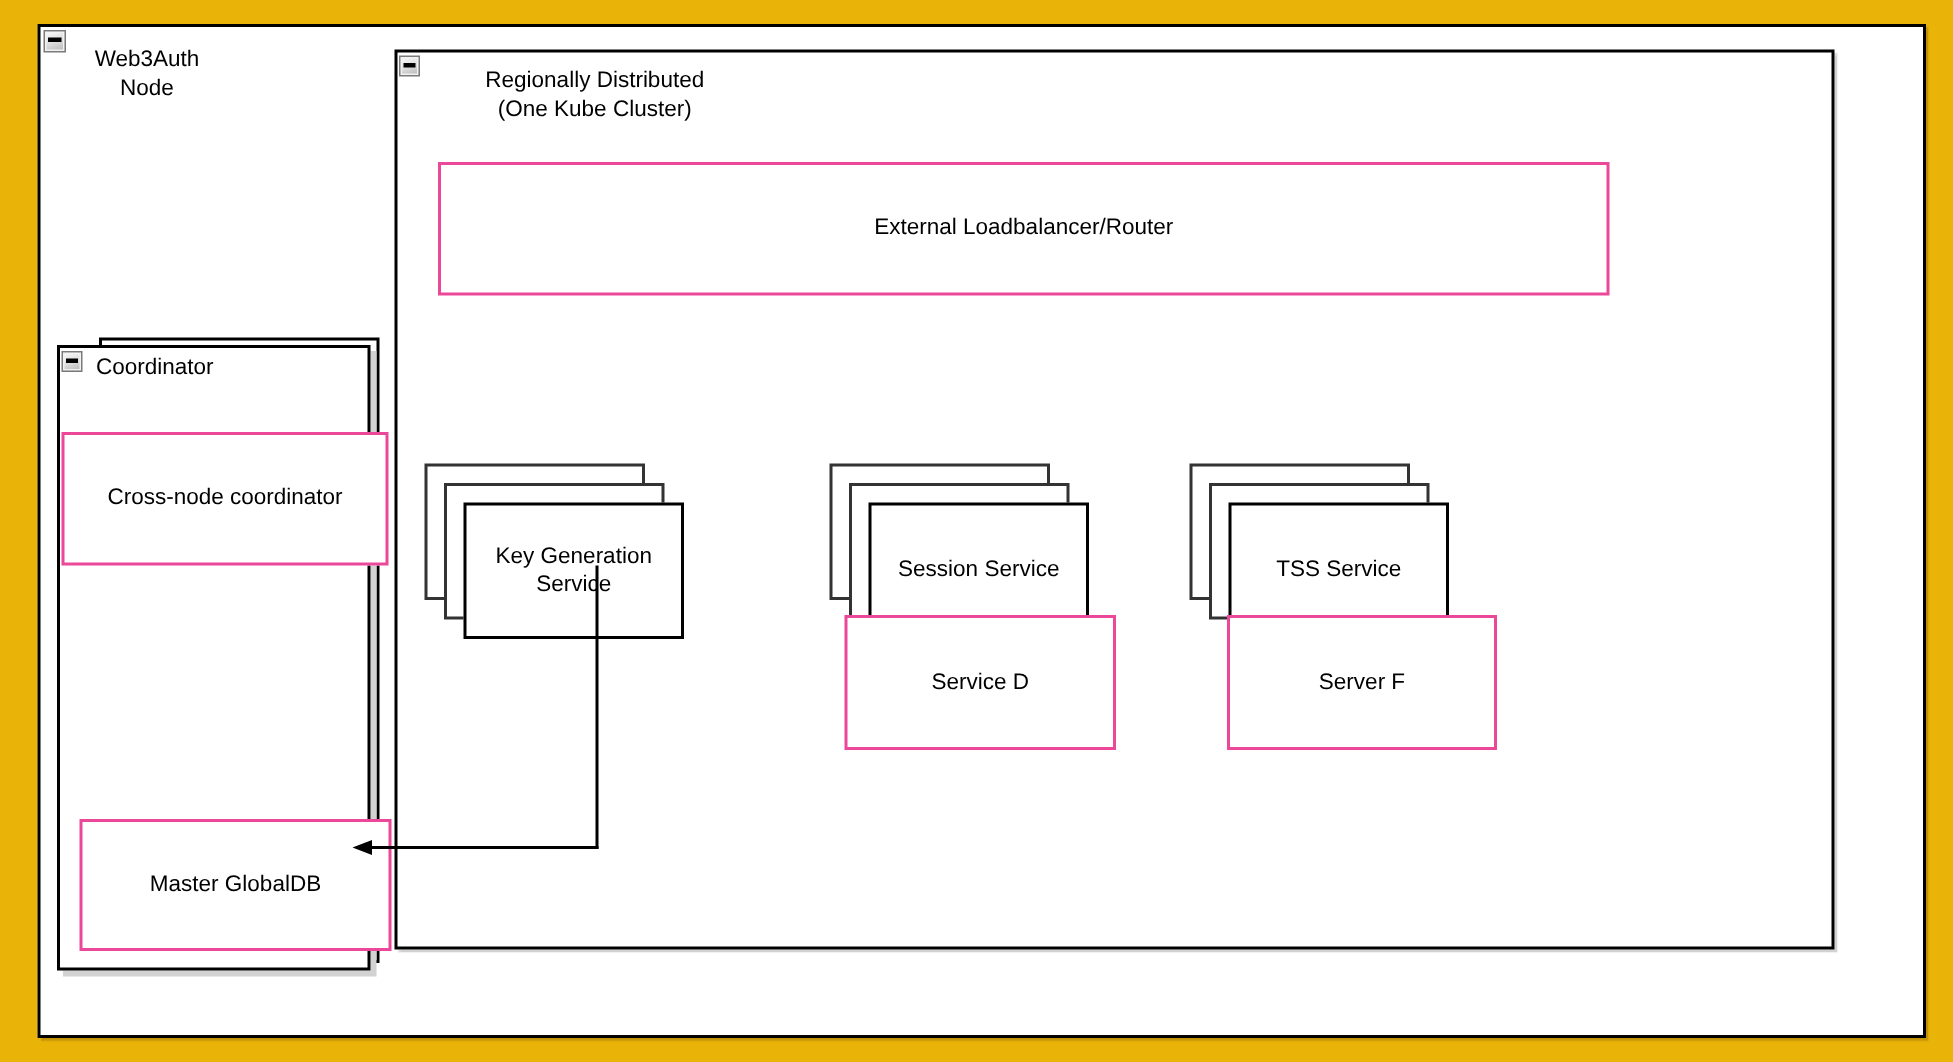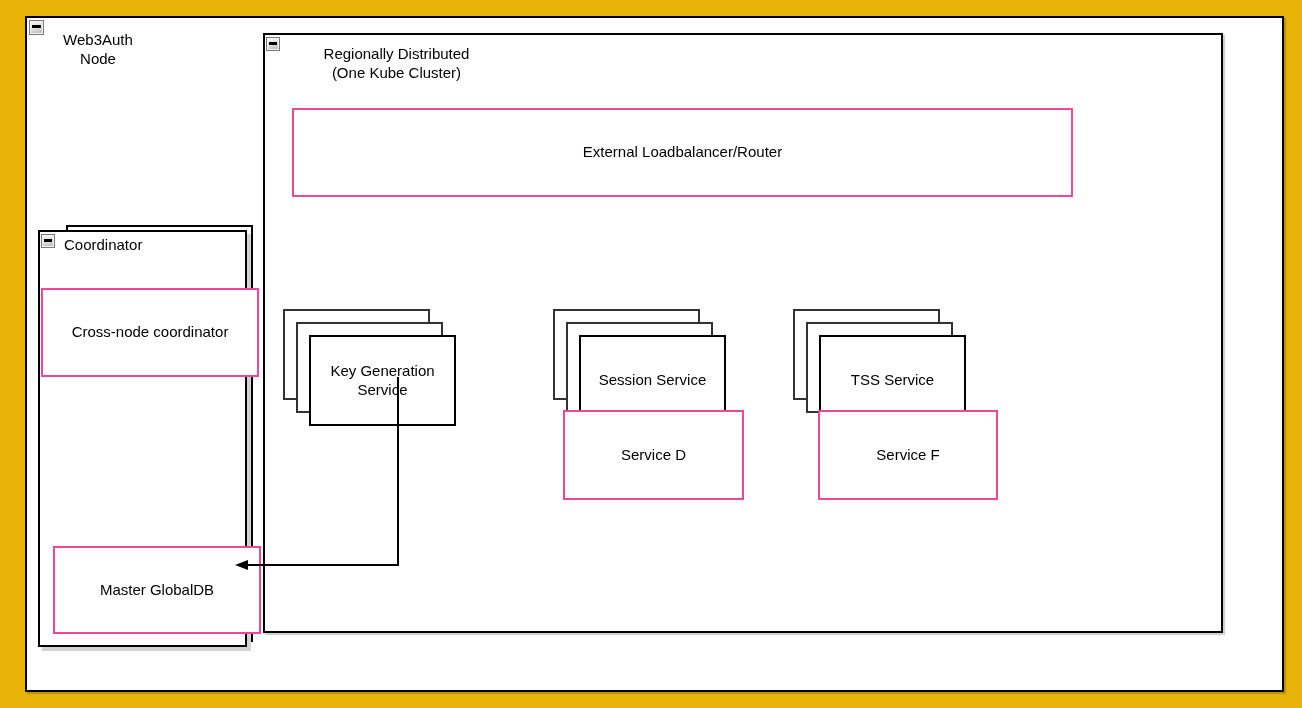--- a/index.html
+++ b/index.html
@@ -151,21 +151,21 @@
     <div class="layer front" style="left:26px; top:26px;">
       <span>TSS Service</span>
     </div>
   </div>
 
   <div class="box" style="left:563px; top:410px; width:181px; height:90px;">
     <span>Service D</span>
   </div>
 
   <div class="box" style="left:818px; top:410px; width:180px; height:90px;">
-    <span>Service F</span>
+    <span>Server F</span>
   </div>
 
   <div class="coordinator-wrap" style="left:38px; top:225px; width:221px; height:427px;text-decoration:underline;">
     <div class="coordinator-back" style="left:28px; top:0; width:187px; height:417px;"></div>
     <div class="coordinator-front" style="left:0; top:5px; width:209px; height:417px;"></div>
     <div class="collapse-icon" style="left:3px; top:9px;"></div>
     <div class="coordinator-title" style="left:26px; top:11px;">Coordinator</div>
 
     <div class="box" style="left:3px; top:63px; width:218px; height:89px;">
       <span>Cross-node coordinator</span>

